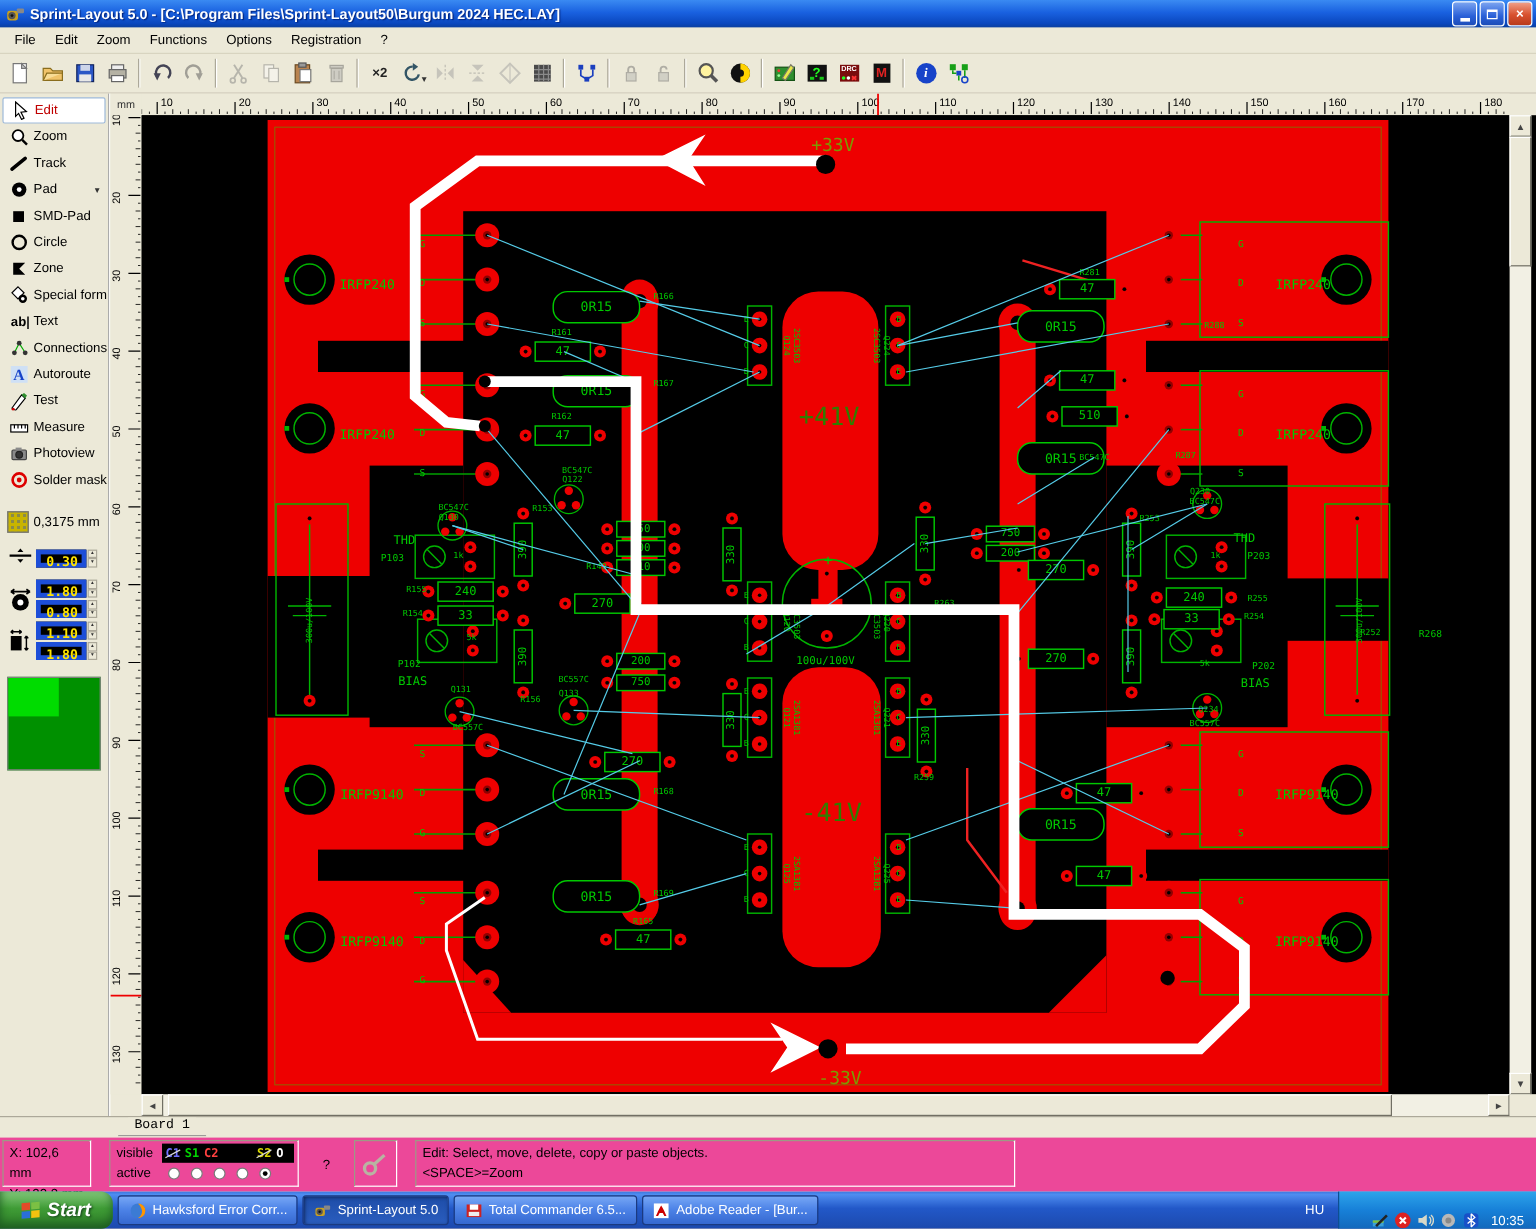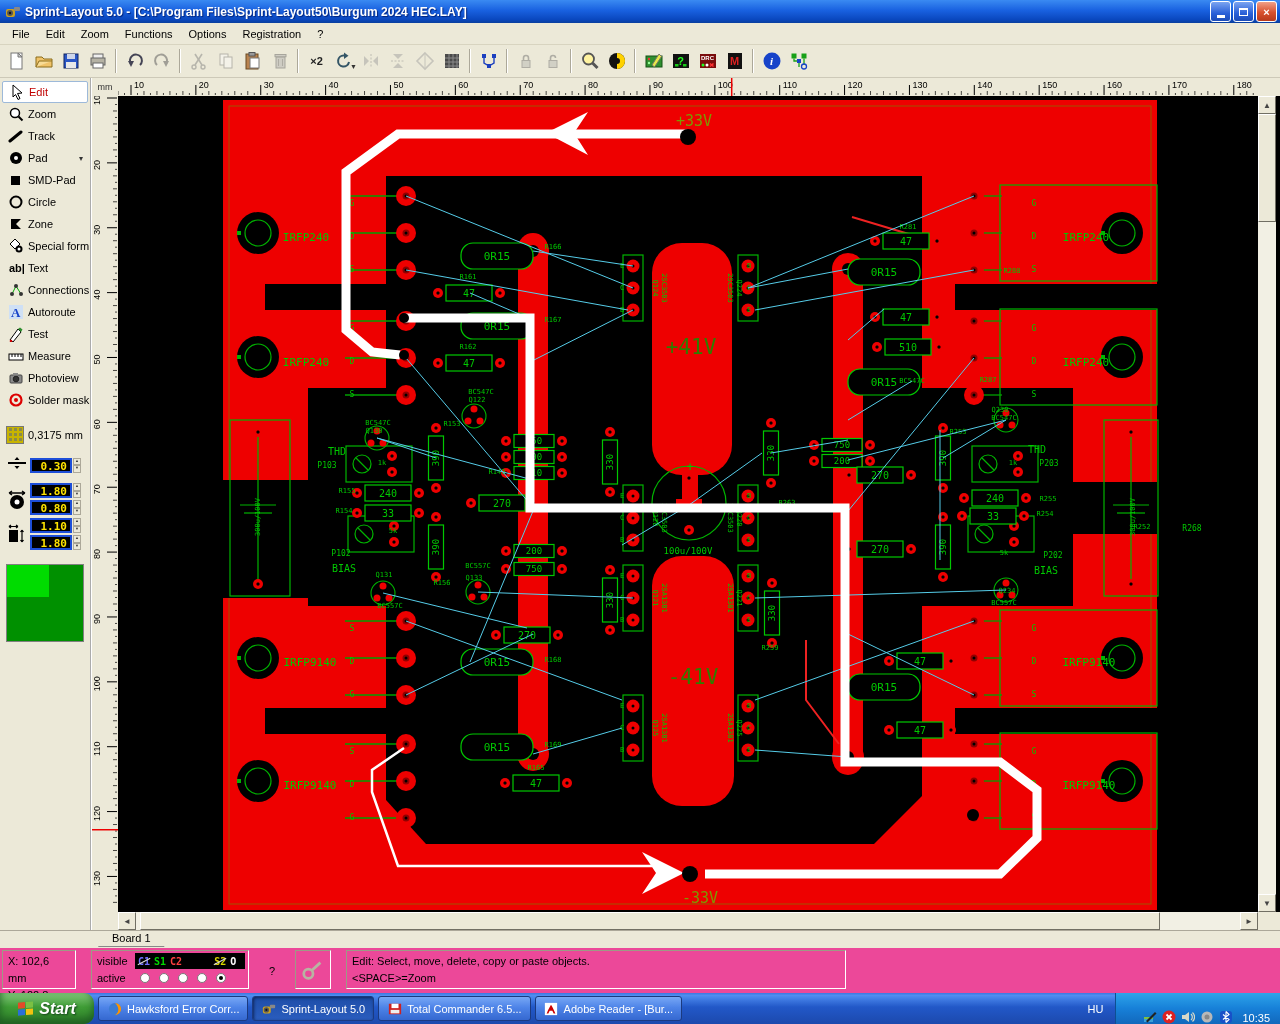--- a/index.html
+++ b/index.html
@@ -48,21 +48,21 @@
   #gridrow{display:flex;align-items:center;padding-left:6px;height:24px;margin-top:6px;}
   #gridrow .gicon{width:18px;height:18px;background:
      repeating-linear-gradient(0deg,#c8b400 0 2px,transparent 2px 5px),
      repeating-linear-gradient(90deg,#c8b400 0 2px,transparent 2px 5px),#8a8a4a;
      border:1px solid #777;margin-right:4px;}
   #gridrow .gval{font-size:11px;}
   .fieldrow{display:flex;align-items:center;margin:3px 0 3px 4px;}
   .ficon{width:26px;height:30px;display:flex;align-items:center;justify-content:center;flex:0 0 auto;}
   .fstack{display:flex;flex-direction:column;gap:2px;}
   .numfield{width:42px;height:15px;background:#000;color:#ffe400;font-family:"DejaVu Sans Mono",monospace;
-    font-size:11px;font-weight:bold;text-align:right;padding-right:3px;border:2px solid #1d4ed8;line-height:13px;}
+    font-size:11px;font-weight:bold;text-align:right;padding-right:3px;border:4px solid #1d4ed8;line-height:13px;}
   .spin{width:8px;height:15px;display:flex;flex-direction:column;margin-left:1px;}
   .spin div{flex:1;background:#ece9d8;border:1px solid #aca899;font-size:4px;line-height:4px;text-align:center;color:#333;}
   #swatch{width:78px;height:78px;margin:14px 0 0 6px;background:#009000;border:1px solid #808080;position:relative;}
   #swatch .inner{position:absolute;left:0;top:0;width:55%;height:42%;background:#00dc00;}
 
   
   #corner{position:absolute;left:92px;top:78px;width:26px;height:18px;background:#ece9d8;
     font-size:9px;color:#333;display:flex;align-items:center;justify-content:center;}
   #hruler{position:absolute;left:118px;top:78px;width:1140px;height:18px;background:#ece9d8;}
   #vruler{position:absolute;left:92px;top:96px;width:26px;height:816px;background:#ece9d8;}
@@ -77,21 +77,21 @@
   #vthumb{position:absolute;left:1258px;top:114px;width:18px;height:108px;background:#ece9d8;
     border:1px solid;border-color:#fff #716f64 #716f64 #fff;}
   #hscroll{position:absolute;left:118px;top:912px;width:1140px;height:18px;background:#f2f0e4;}
   #hthumb{position:absolute;left:140px;top:912px;width:1020px;height:18px;background:#ece9d8;
     border:1px solid;border-color:#fff #716f64 #716f64 #fff;}
   #scorner{position:absolute;left:1258px;top:912px;width:22px;height:18px;background:#ece9d8;}
 
   
   #tabrow{position:absolute;left:0;top:930px;width:1280px;height:18px;background:#ece9d8;border-top:1px solid #aca899;}
   #boardtab{position:absolute;left:98px;top:0;height:16px;padding:1px 14px 0;background:#ece9d8;
-    clip-path:polygon(9px 0,calc(100% - 9px) 0,100% 100%,0 100%);border-bottom:1px solid #888;font-size:11px;}
+    clip-path:polygon(9px 0,calc(100% - 9px) 0,100% 100%,0 100%);border-bottom:1px solid #888;font-size:11px;font-family:Liberation Mono, monospace;}
   #statusbar{position:absolute;left:0;top:948px;width:1280px;height:45px;background:#ec4899;display:flex;padding:2px;gap:15px;}
   .panel{border:1px solid;border-color:#9d9a85 #fff #fff #9d9a85;padding:2px 5px;height:39px;}
   #p-coord{width:74px;font-size:11px;line-height:17px;}
   #p-layers{width:158px;display:grid;grid-template-columns:38px 110px;align-items:center;font-size:11px;}
   #laybox{background:#000;height:16px;display:flex;align-items:center;padding:0 3px;gap:4px;}
   .lay{font-family:"DejaVu Sans Mono",monospace;font-size:10px;font-weight:bold;position:relative;}
   .lay.struck::after{content:"";position:absolute;left:-1px;right:-1px;top:45%;border-top:1px solid #ddd;transform:rotate(-28deg);}
   #radios{display:flex;gap:9px;padding-left:5px;align-items:center;height:16px;}
   .rad{width:10px;height:10px;border-radius:50%;background:#fff;border:1px solid #7b7b7b;position:relative;}
   .rad.sel::after{content:"";position:absolute;left:2px;top:2px;width:4px;height:4px;border-radius:50%;background:#000;}

